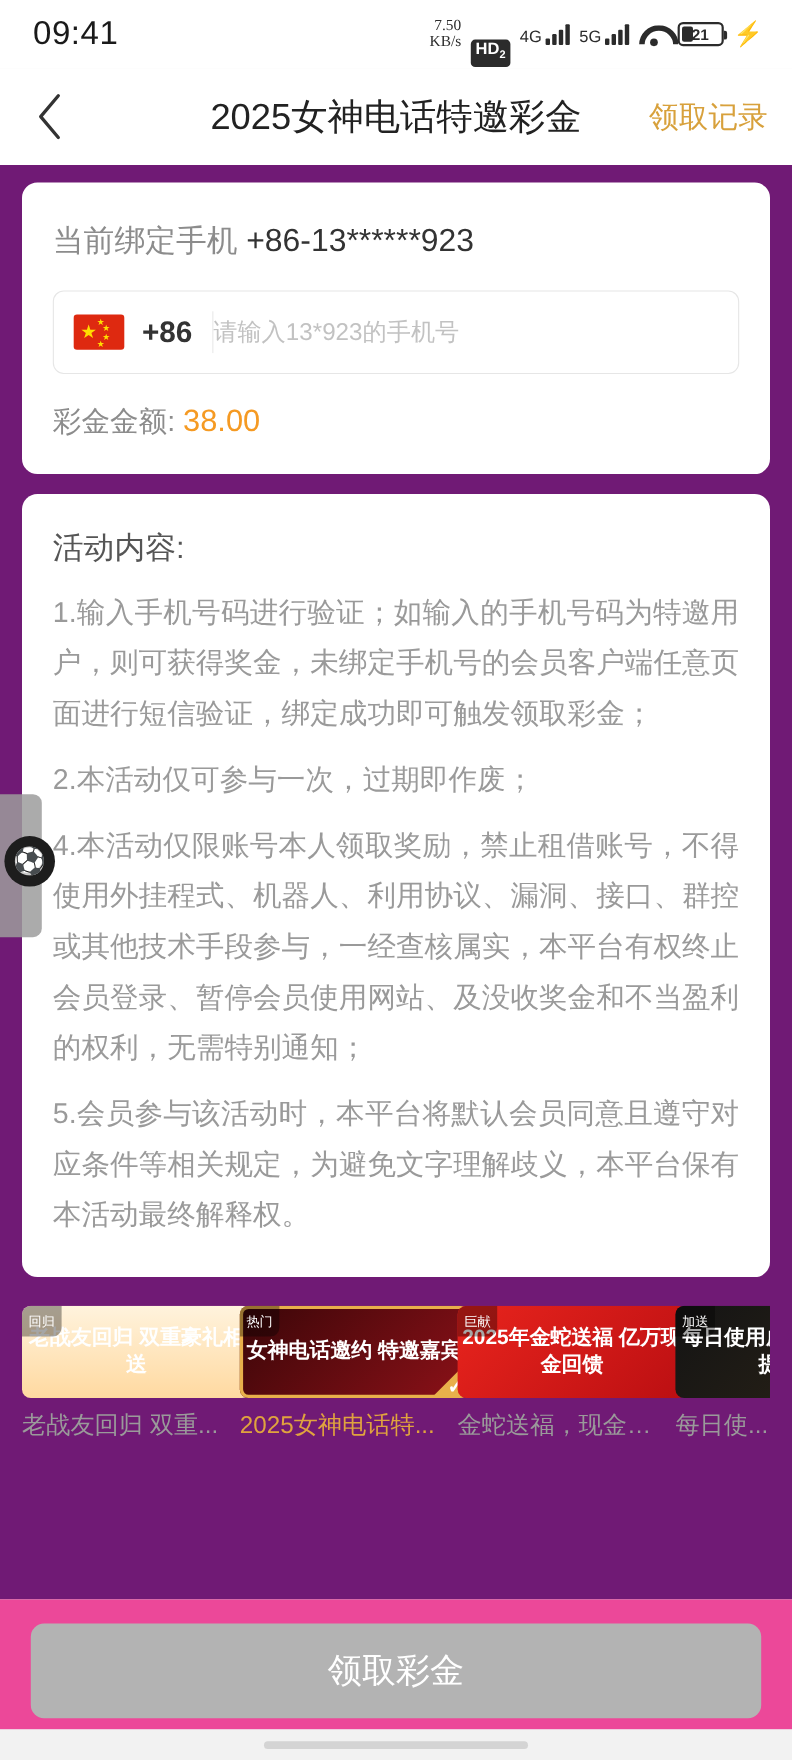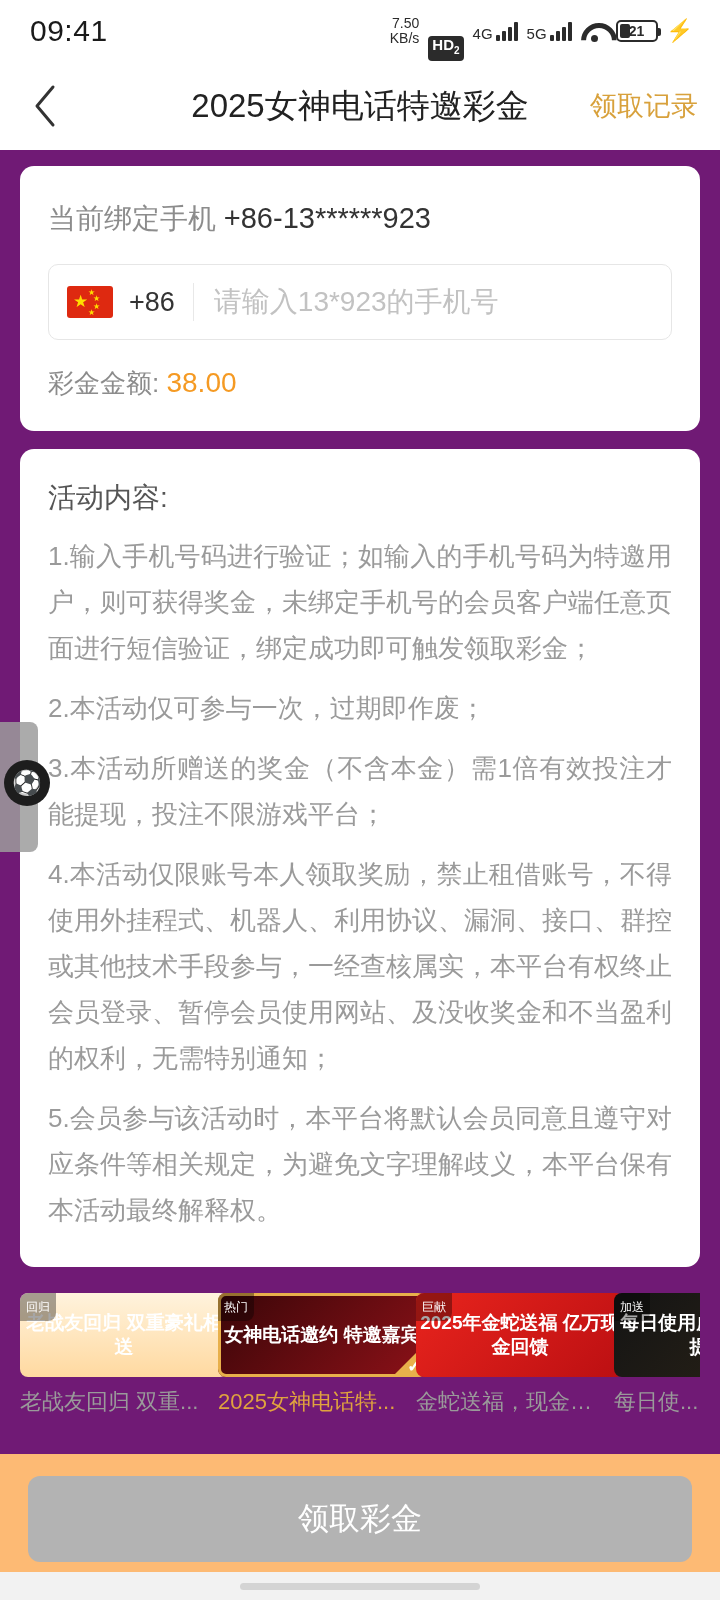--- a/index.html
+++ b/index.html
@@ -37,20 +37,21 @@
   .status-right {
     display: flex;
     align-items: center;
     gap: 9px;
   }
   .net-speed {
     font-size: 14px;
     line-height: 15px;
     color: #2b2b2b;
     text-align: right;
+    font-family: Liberation Serif, serif;
   }
   .hd-badge {
     background: #2b2b2b;
     color: #fff;
     font-size: 15px;
     font-weight: bold;
     border-radius: 4px;
     padding: 1px 4px 2px 4px;
     line-height: 16px;
     margin-top: 34px;
@@ -207,28 +208,28 @@
   .flag .s3 { left: 26px; top: 17px; }
   .flag .s4 { left: 21px; top: 23px; }
   .cc {
     font-size: 27px;
     color: #333;
     margin-left: 16px;
     padding-right: 18px;
     border-right: 1px solid #e8e8e8;
     height: 38px;
     line-height: 38px;
+    font-weight: bold;
   }
   .phone-input {
     flex: 1;
     border: none;
     outline: none;
-    font-size: 28px;
+    font-size: 22px;
     color: #333;
-    margin-left: 20px;
     background: transparent;
     font-family: "Liberation Sans", sans-serif;
   }
   .phone-input::placeholder { color: #c2c2c2; }
 
   .amount-line {
     margin-top: 26px;
     font-size: 26px;
     color: #8c8c8c;
   }
@@ -348,21 +349,21 @@
     display: flex;
     align-items: center;
     justify-content: center;
     color: #f0c14b;
     font-size: 24px;
   }
 
   
   .bottom-bar {
     flex: 0 0 auto;
-    background: #fdba74;
+    background: #ec4899;
     padding: 22px 28px 10px 28px;
   }
   .cta {
     width: 100%;
     height: 86px;
     border: none;
     border-radius: 12px;
     background: #b3b3b3;
     color: #ffffff;
     font-size: 31px;
@@ -457,21 +458,20 @@
       <div class="amount-line">
         <span>彩金金额:</span>
         <span class="val">38.00</span>
       </div>
     </div>
 
     <div class="rules-card">
       <div class="rules-title">活动内容:</div>
       <p>1.输入手机号码进行验证；如输入的手机号码为特邀用户，则可获得奖金，未绑定手机号的会员客户端任意页面进行短信验证，绑定成功即可触发领取彩金；</p>
       <p>2.本活动仅可参与一次，过期即作废；</p>
-      <p>3.本活动所赠送的奖金（不含本金）需1倍有效投注才能提现，投注不限游戏平台；</p>
       <p>4.本活动仅限账号本人领取奖励，禁止租借账号，不得使用外挂程式、机器人、利用协议、漏洞、接口、群控或其他技术手段参与，一经查核属实，本平台有权终止会员登录、暂停会员使用网站、及没收奖金和不当盈利的权利，无需特别通知；</p>
       <p>5.会员参与该活动时，本平台将默认会员同意且遵守对应条件等相关规定，为避免文字理解歧义，本平台保有本活动最终解释权。</p>
     </div>
 
     <div class="promos">
       <div class="promo">
         <div class="thumb t1">
           <span class="tag">回归</span>
           <span>老战友回归
 双重豪礼相送</span>

